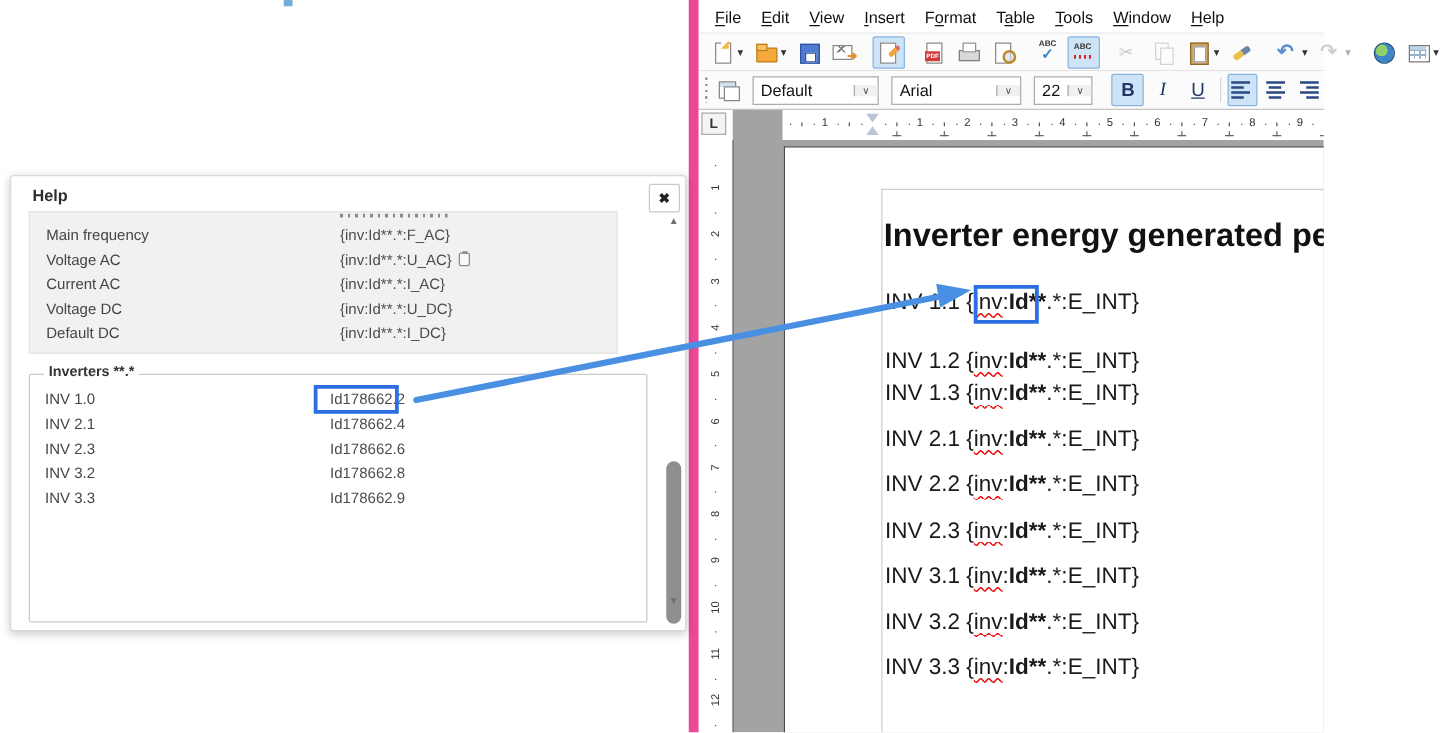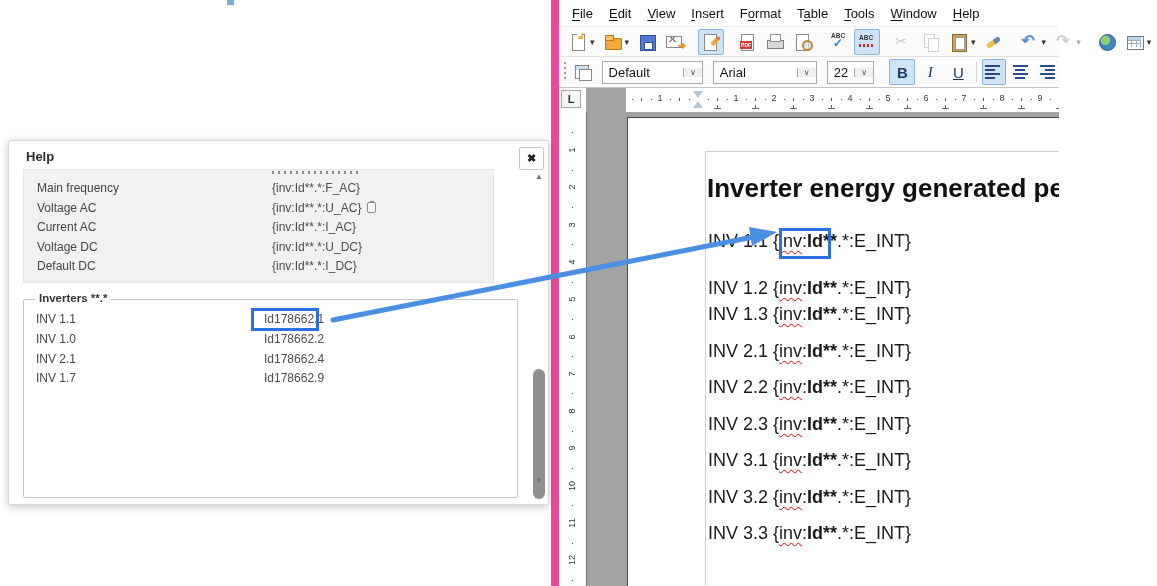--- a/index.html
+++ b/index.html
@@ -465,33 +465,37 @@
   <div class="help-scroll">
     <span class="scroll-arrow up">▲</span>
     <span class="scroll-thumb"></span>
     <span class="scroll-arrow down">▼</span>
   </div>
 
   <div class="inv-group">
     <div class="inv-legend">Inverters **.*</div>
     <div class="inv-rows" id="inv-rows">
         <div class="i-row">
-          <span class="lbl">INV 1.1</span>
-          <span class="idv">Id178662.1</span>
-        </div>
-        <div class="i-row">
           <span class="lbl">INV 1.0</span>
           <span class="idv">Id178662.2</span>
         </div>
         <div class="i-row">
           <span class="lbl">INV 2.1</span>
           <span class="idv">Id178662.4</span>
         </div>
         <div class="i-row">
-          <span class="lbl">INV 1.7</span>
+          <span class="lbl">INV 2.3</span>
+          <span class="idv">Id178662.6</span>
+        </div>
+        <div class="i-row">
+          <span class="lbl">INV 3.2</span>
+          <span class="idv">Id178662.8</span>
+        </div>
+        <div class="i-row">
+          <span class="lbl">INV 3.3</span>
           <span class="idv">Id178662.9</span>
         </div>
       </div>
   </div>
 </div>
 
 <div class="artifact-square"></div>
 <div class="hl-box help" style="border-color: rgb(43, 111, 227);"></div>
 <div class="hl-box doc" style="border-color: rgb(43, 111, 227);"></div>
 <svg id="arrow-svg" xmlns="http://www.w3.org/2000/svg">

